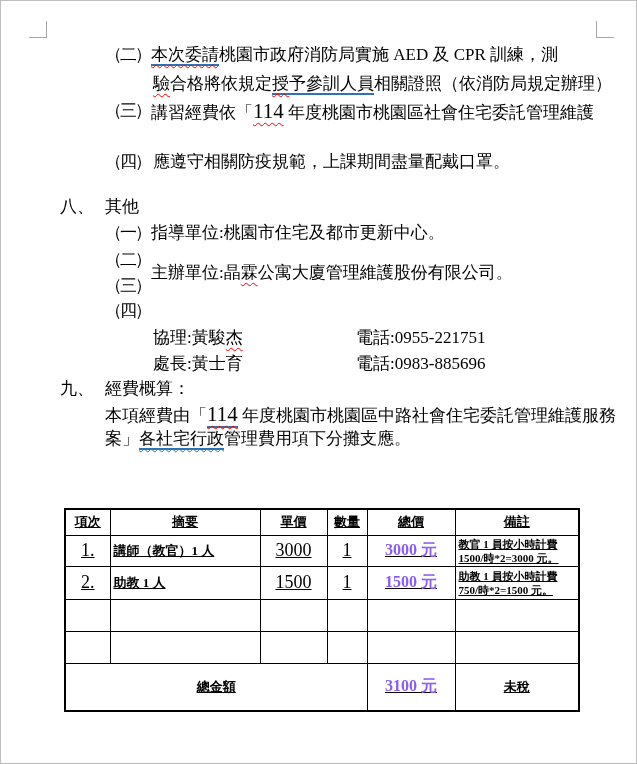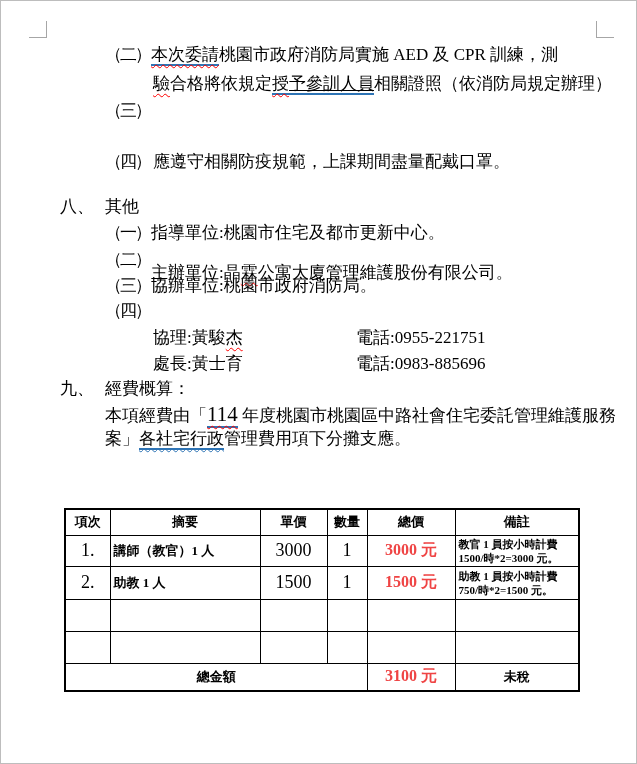--- a/index.html
+++ b/index.html
@@ -10,69 +10,69 @@
   }
   
   .mark { position:absolute; width:17px; height:16px; }
   .mark-tl { left:28px; top:20px; border-right:1px solid #a6a6a6; border-bottom:1px solid #a6a6a6; }
   .mark-tr { left:595px; top:20px; border-left:1px solid #a6a6a6; border-bottom:1px solid #a6a6a6; }
 
   .t { position:absolute; white-space:nowrap; font-size:17px; line-height:20px; }
   .lbl { letter-spacing:-2px; }
   
   .seg { }
-  .u  { border-bottom:2px solid #2e74b5; padding-bottom:0px;text-decoration:underline; }
+  .u  { border-bottom:2px solid #2e74b5; padding-bottom:0px; }
   .w  { text-decoration-line:underline; text-decoration-style:wavy; text-decoration-color:#ff0000; text-decoration-thickness:1px; text-underline-offset:4px; }
   .bw { text-decoration-line:underline; text-decoration-style:wavy; text-decoration-color:#2e74b5; text-decoration-thickness:1px; text-underline-offset:4px; }
   .n  { font-size:21px; font-family:"Liberation Serif",serif; }
 
   
-  .budget { position:absolute; left:63px; top:507px; border-collapse:collapse; table-layout:fixed; border:2px solid #000; }
+  .budget { position:absolute; left:63px; top:507px; border-collapse:collapse; table-layout:fixed; border:2px solid #000;text-decoration:underline; }
   .budget td, .budget th { border:1px solid #000; padding:0 3px; overflow:hidden; }
   .budget thead tr { height:26px; }
   .budget tbody tr { height:32px; }
   .budget tr.r1 { height:31px; }
   .budget tr.r2 { height:33px; }
-  .budget tr.footer-row { height:28px; }
+  .budget tr.footer-row { height:48px; }
   .budget th { font-size:13px; font-weight:bold; text-align:center; }
   .c-no    { font-size:18px; text-align:center; }
   .c-sum   { font-size:13px; font-weight:bold; text-align:left; padding-left:5px; }
   .c-num   { font-size:18px; text-align:center; }
-  .c-money { font-size:16px; font-weight:bold; text-align:center; color:#ef4444;margin-left:48px; }
+  .c-money { font-size:16px; font-weight:bold; text-align:center; color:#8b5cf6;margin-left:48px; }
   .c-note  { font-size:11px; font-weight:bold; line-height:14px; text-align:left; padding-left:5px; }
   .c-foot  { font-size:13px; font-weight:bold; text-align:center; }
   .col-no{width:45px}.col-sum{width:150px}.col-unit{width:67px}.col-qty{width:40px}.col-total{width:88px}.col-note{width:124px}
 </style>
 </head>
 <body>
 
 <div class="page">
   <div class="mark mark-tl"></div>
   <div class="mark mark-tr"></div>
 
   <div class="t lbl" style="left:104px;top:44px">（二）</div>
   <div class="t" style="left:150px;top:44px"><span class="seg u w">本次委請</span><span class="seg">桃園市政府消防局實施 AED 及 CPR 訓練，測</span></div>
   <div class="t" style="left:152px;top:73px"><span class="seg w">驗</span><span class="seg">合格將依規定</span><span class="seg u w">授</span><span class="seg u">予參訓人員</span><span class="seg">相關證照（依消防局規定辦理）</span></div>
 
   <div class="t lbl" style="left:104px;top:100px">（三）</div>
+  <div class="t" style="left:150px;top:100px"><span class="seg">講習經費依「</span><span class="seg n w">114</span><span class="seg"> 年度桃園市桃園區社會住宅委託管理維護</span></div>
 
   <div class="t lbl" style="left:104px;top:151px">（四）</div>
   <div class="t" style="left:152px;top:151px"><span class="seg">應遵守相關防疫規範，上課期間盡量配戴口罩。</span></div>
 
   <div class="t" style="left:59px;top:196px">八、</div>
   <div class="t" style="left:104px;top:196px">其他</div>
 
   <div class="t lbl" style="left:104px;top:222px">（一）</div>
   <div class="t" style="left:150px;top:222px"><span class="seg">指導單位:桃園市住宅及都市更新中心。</span></div>
 
   <div class="t lbl" style="left:104px;top:249px">（二）</div>
   <div class="t" style="left:150px;top:262px"><span class="seg">主辦單位:晶</span><span class="seg w">霖</span><span class="seg">公寓大廈管理維護股份有限公司。</span></div>
 
   <div class="t lbl" style="left:104px;top:275px">（三）</div>
-  <div class="t" style="left:150px;top:275px"><span class="seg">協辦單位:桃園市政府消防局。</span></div>
 
   <div class="t lbl" style="left:104px;top:300px">（四）</div>
 
   <div class="t" style="left:152px;top:327px"><span class="seg">協理:黃駿</span><span class="seg w">杰</span></div>
   <div class="t" style="left:355px;top:327px">電話:0955-221751</div>
 
   <div class="t" style="left:152px;top:353px"><span class="seg">處長:黃士育</span></div>
   <div class="t" style="left:355px;top:353px">電話:0983-885696</div>
 
   <div class="t" style="left:59px;top:378px">九、</div>

